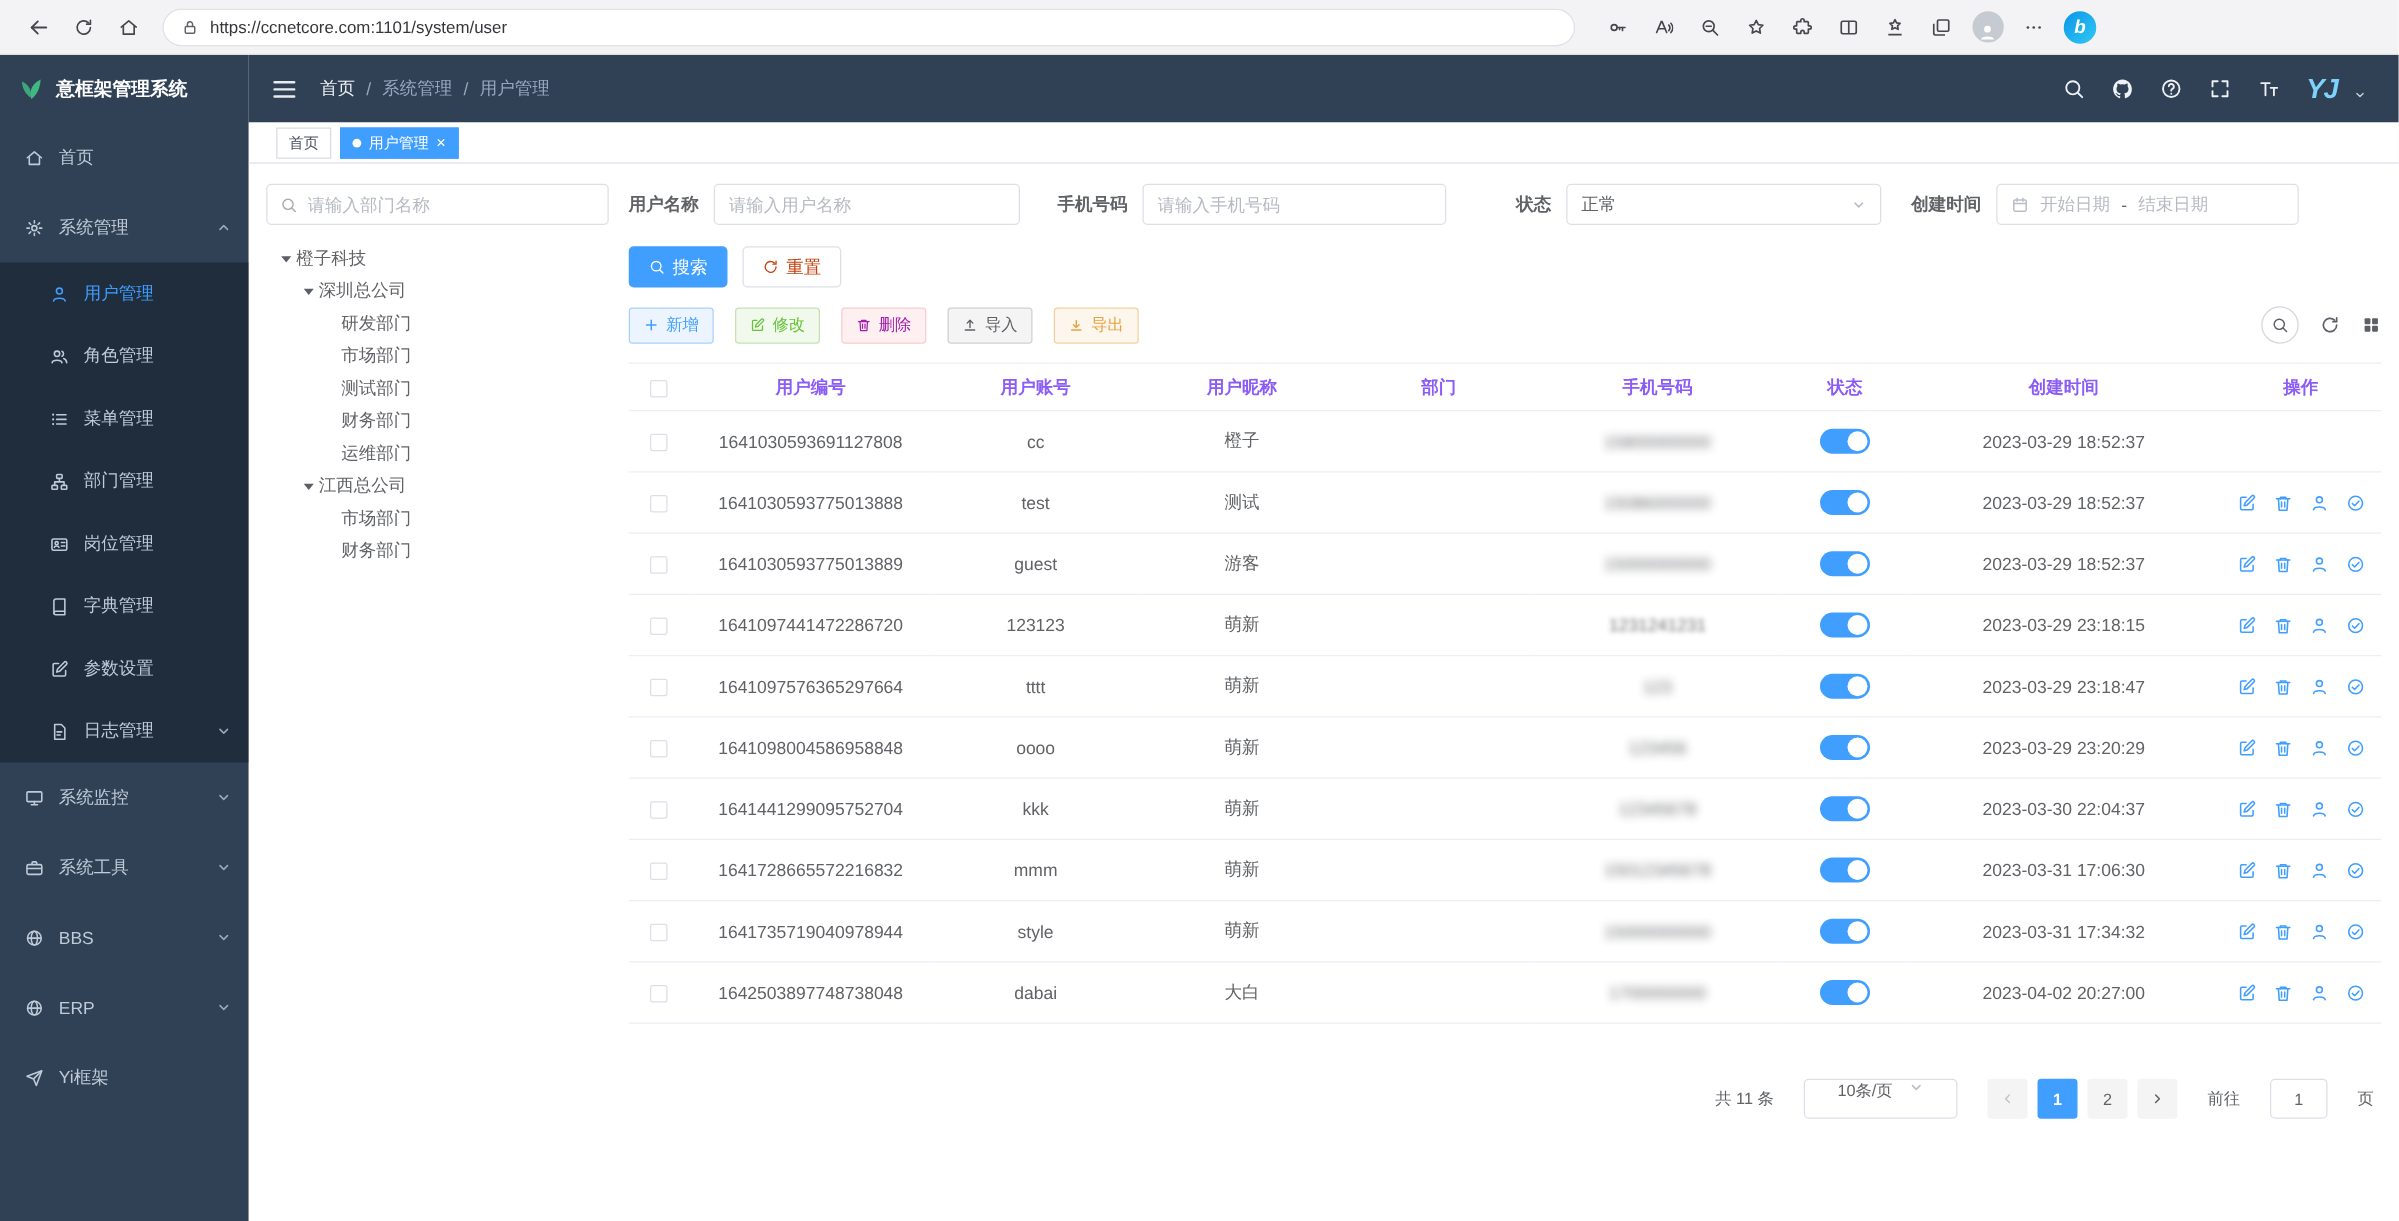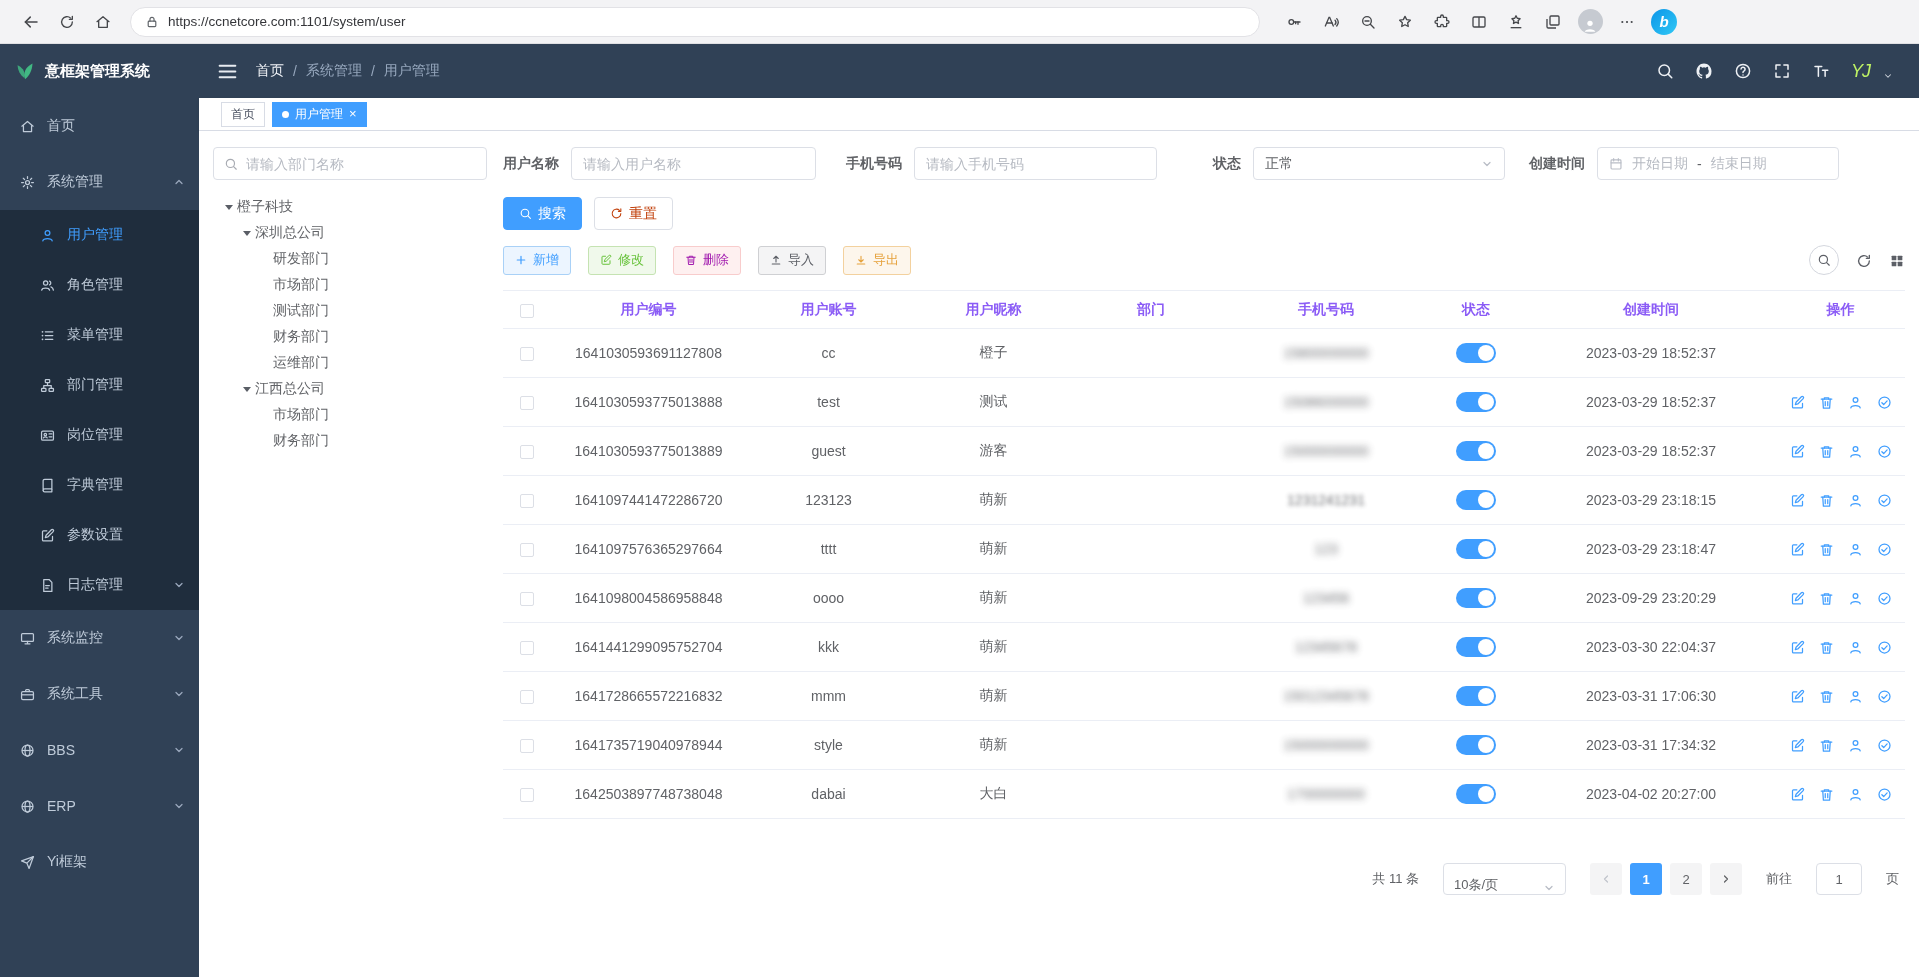--- a/index.html
+++ b/index.html
@@ -34,21 +34,21 @@
 .submenu{background:#1f2d3d}
 .submenu .mitem{height:50px;padding-left:40px}
 .mitem.active{color:#409eff}
 
 .main{flex:1;min-width:0;display:flex;flex-direction:column}
 .topbar{height:54px;background:#304156;display:flex;align-items:center;padding:0 26px 0 18px;color:#e8ecf1}
 .ham{width:21px;height:21px;margin-right:18px;cursor:pointer;color:#e8ecf1}
 .crumbs{display:flex;gap:9px;font-size:14px;color:#97a8be;align-items:center}
 .crumbs .c1{color:#f0f3f7}
 .topright{margin-left:auto;display:flex;align-items:center;gap:21px;color:#eef1f5}
-.tb-logo{font-size:18px;font-weight:400;font-style:italic;color:#bef264;letter-spacing:-1px;cursor:pointer}
+.tb-logo{font-size:22px;font-weight:700;font-style:italic;color:#7dd3fc;letter-spacing:-1px;cursor:pointer}
 .tb-caret{color:#cdd3db;margin-top:10px;margin-left:-8px}
 
 .tabbar{height:33px;background:#fff;border-bottom:1px solid #d8dce5;box-shadow:0 1px 3px rgba(0,21,41,.08);
   display:flex;align-items:center;padding-left:22px;gap:7px}
 .tab{height:25px;display:inline-flex;align-items:center;gap:6px;padding:0 9px;border:1px solid #d8dce5;
   background:#fff;color:#495060;font-size:12px;cursor:pointer}
 .tab.active{background:#409eff;border-color:#409eff;color:#fff}
 .dot{width:7px;height:7px;border-radius:50%;background:#fff;display:inline-block}
 .x::before{content:"×";font-size:13px;line-height:1}
 
@@ -96,21 +96,21 @@
 thead th{height:38px;font-weight:600;color:#8b5cf6;border-top:1px solid #ebeef5;border-bottom:1px solid #ebeef5;text-align:center;white-space:nowrap}
 tbody td{height:49px;border-bottom:1px solid #ebeef5;text-align:center;white-space:nowrap;overflow:hidden}
 .cb{width:14px;height:14px;border:1px solid #dcdfe6;border-radius:2px;display:inline-block;background:#fff;vertical-align:middle;cursor:pointer}
 .toggle{width:40px;height:20px;border-radius:10px;background:#409eff;position:relative;display:inline-block;vertical-align:middle;cursor:pointer}
 .toggle::after{content:"";position:absolute;top:2px;right:2px;width:16px;height:16px;background:#fff;border-radius:50%}
 .masked{filter:blur(3.5px);opacity:.9}
 .opwrap{display:flex;gap:14px;justify-content:center;align-items:center}
 .op{color:#409eff;cursor:pointer;display:inline-flex}
 
 .pager{display:flex;align-items:center;justify-content:flex-end;gap:24px;margin-top:44px;font-size:13px;color:#606266;padding-right:6px}
-.psel{width:123px;height:32px;border:1px solid #dcdfe6;border-radius:4px;display:flex;align-items:flex-end;justify-content:space-between;padding:0 10px;cursor:pointer;background:#fff}
+.psel{width:123px;height:32px;border:1px solid #dcdfe6;border-radius:4px;display:flex;align-items:flex-start;justify-content:space-between;padding:0 26px;cursor:pointer;background:#fff}
 .pages{display:flex;gap:8px;align-items:center}
 .sq{min-width:32px;height:32px;border-radius:3px;background:#f4f4f5;display:inline-flex;align-items:center;justify-content:center;font-size:13px;color:#606266;cursor:pointer}
 .sq.active{background:#409eff;color:#fff;font-weight:700}
 .prevc{color:#c0c4cc}
 .rotl{transform:rotate(90deg)}
 .rotr{transform:rotate(-90deg)}
 .goto-input{width:46px;height:32px;border:1px solid #dcdfe6;border-radius:4px;text-align:center;font-size:13px;color:#606266;outline:0}
 </style>
 </head>
 <body>
@@ -942,21 +942,21 @@
                 </td>
             </tr>
             <tr>
               <td><span class="cb"></span></td>
               <td><span>1641098004586958848</span></td>
               <td><span>oooo</span></td>
               <td><span>萌新</span></td>
               <td><span></span></td>
               <td><span class="masked">123456</span></td>
               <td><span class="toggle"></span></td>
-              <td><span>2023-09-29 23:20:29</span></td>
+              <td><span>2023-03-29 23:20:29</span></td>
               <td>
                   <div class="opwrap">
                 <span class="op">
                       <svg class="i15">
                         <use href="#i-edit"></use>
                       </svg>
                     </span>
                 <span class="op">
                       <svg class="i15">
                         <use href="#i-trash"></use>

